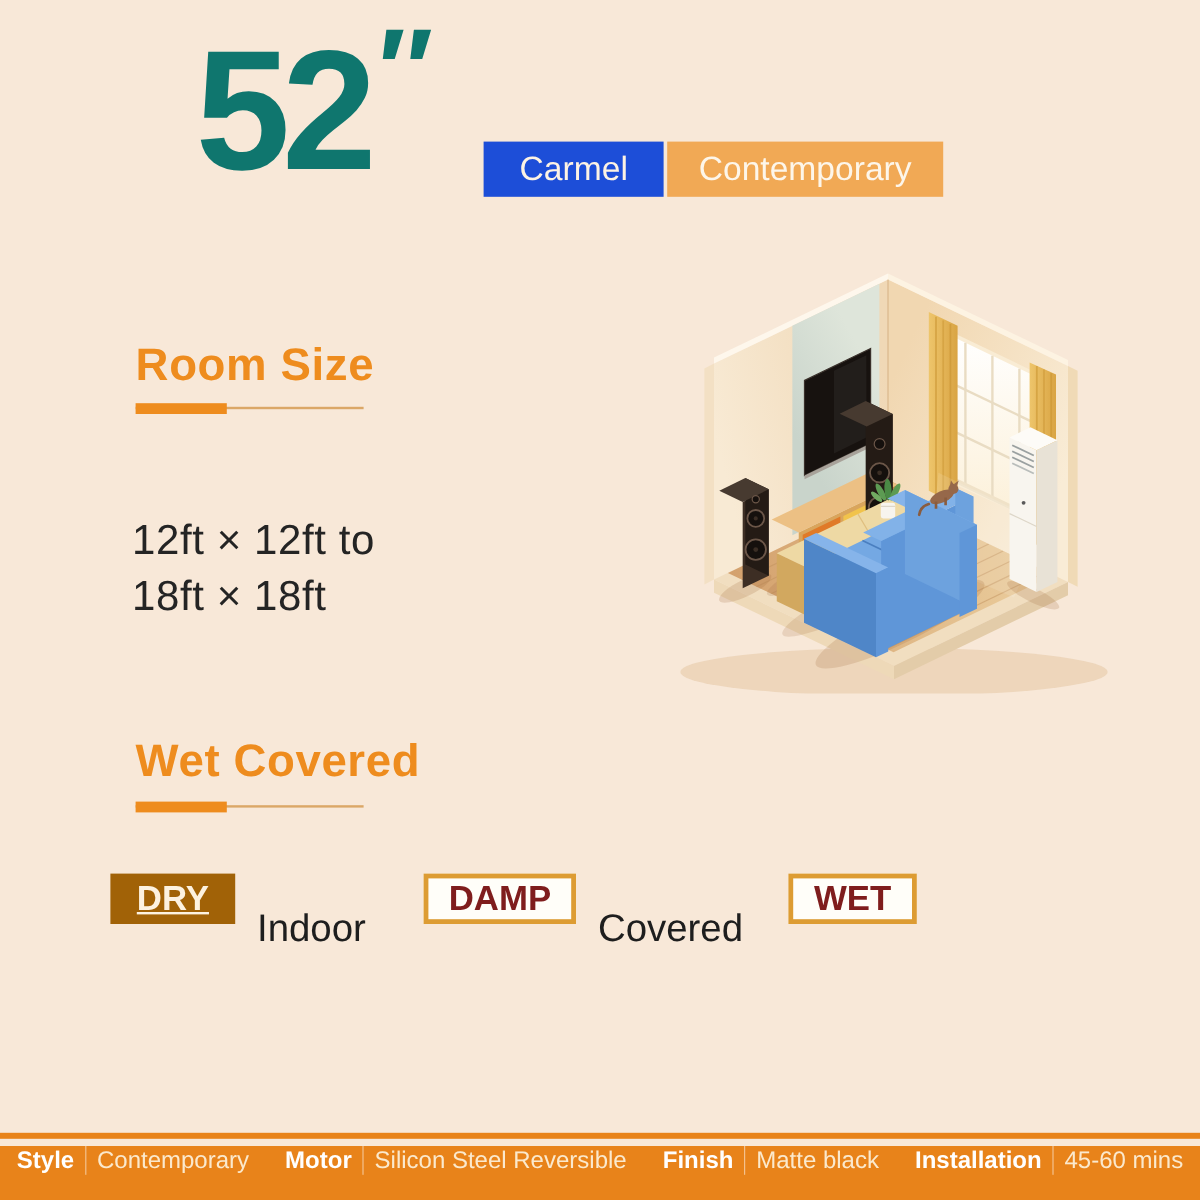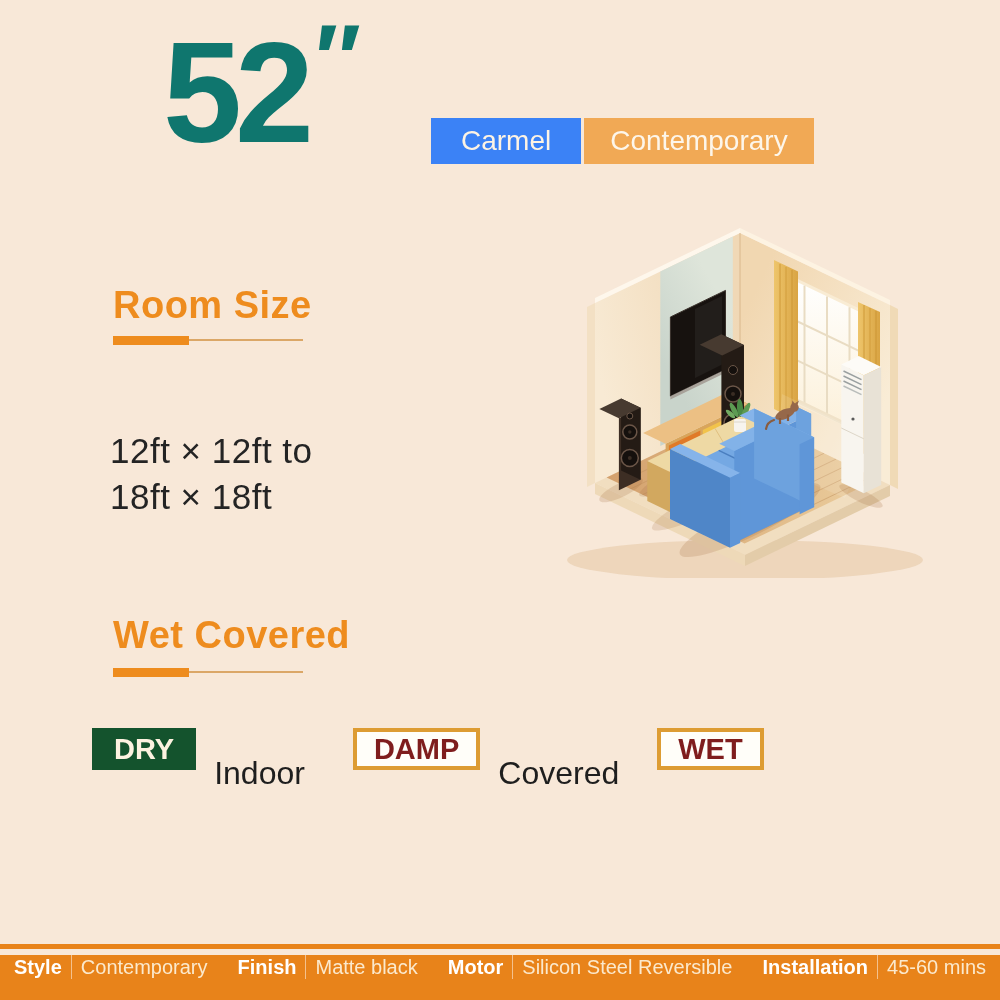--- a/index.html
+++ b/index.html
@@ -12,21 +12,21 @@
 
   
   .size-display { position:absolute; left:163px; top:22px; color:#0f766e;
     font-weight:800; line-height:1; white-space:nowrap; }
   .size-number { font-size:142px; letter-spacing:-7px; }
   .size-unit { font-size:96px; position:relative; top:-50px; margin-left:8px; letter-spacing:-2px; }
 
   .model-badges { position:absolute; left:403px; top:118px; height:46px;
     display:flex; gap:3px; font-size:28px; }
   .badge { display:flex; align-items:center; white-space:nowrap; }
-  .badge-name  { background:#3b82f6; color:#fdf3e4; padding:0 30px;margin-left:28px; }
+  .badge-name  { background:#1d4ed8; color:#fdf3e4; padding:0 30px; }
   .badge-style { background:#f1a955; color:#fdf6ea; padding:0 26px; }
 
   
   .section-title { position:absolute; left:113px; font-size:38px; font-weight:700;
     color:#ee8c1e; letter-spacing:0.5px; }
   .title-room { top:284px; }
   .title-wet  { top:614px; }
 
   .divider { position:absolute; left:113px; width:190px; height:9px; }
   .divider-room { top:336px; }
@@ -37,21 +37,21 @@
   .avg-room { position:absolute; left:113px; top:372px; font-size:37px;
     letter-spacing:1.5px; color:#1d1d1d; }
   .dims { position:absolute; left:110px; top:428px; font-size:35px;
     line-height:1.32; color:#242424; letter-spacing:0.5px; }
 
   
   .wet-row { position:absolute; left:92px; top:727px; height:44px;
     display:flex; align-items:center; }
   .wet-badge { display:flex; align-items:center; justify-content:center;
     font-weight:700; font-size:29px; height:42px; white-space:nowrap; }
-  .wet-solid   { background:#14532d; color:#fdf2e0; padding:0 22px; }
+  .wet-solid   { background:#a16207; color:#fdf2e0; padding:0 22px;text-decoration:underline; }
   .wet-outline { background:#fffef9; color:#7f1d1d; border:4px solid #dd9c33; padding:0 17px; }
   .wet-label { font-size:32px; color:#1e1e1e; margin-left:18px;margin-top:48px; }
   .gap-a { margin-right:48px; }
   .gap-b { margin-right:38px; }
 
   
   .footer-strip { position:absolute; left:0; top:944px; width:1000px; height:5px; background:#e8831a; }
   .footer-bar { position:absolute; left:0; top:955px; width:1000px; height:45px;
     background:#e8831a; display:flex; align-items:flex-start; justify-content:space-between;
     padding:0 14px; font-size:20px; color:#fff; }
@@ -294,28 +294,28 @@
   </div>
 
   <div class="footer-strip"></div>
   <div class="footer-bar">
     <div class="spec">
       <span class="spec-label">Style</span>
       <span class="spec-divider"></span>
       <span class="spec-value">Contemporary</span>
     </div>
     <div class="spec">
+      <span class="spec-label">Motor</span>
+      <span class="spec-divider"></span>
+      <span class="spec-value">Silicon Steel Reversible</span>
+    </div>
+    <div class="spec">
       <span class="spec-label">Finish</span>
       <span class="spec-divider"></span>
       <span class="spec-value">Matte black</span>
-    </div>
-    <div class="spec">
-      <span class="spec-label">Motor</span>
-      <span class="spec-divider"></span>
-      <span class="spec-value">Silicon Steel Reversible</span>
     </div>
     <div class="spec">
       <span class="spec-label">Installation</span>
       <span class="spec-divider"></span>
       <span class="spec-value">45-60 mins</span>
     </div>
   </div>
 
 </div>
 

